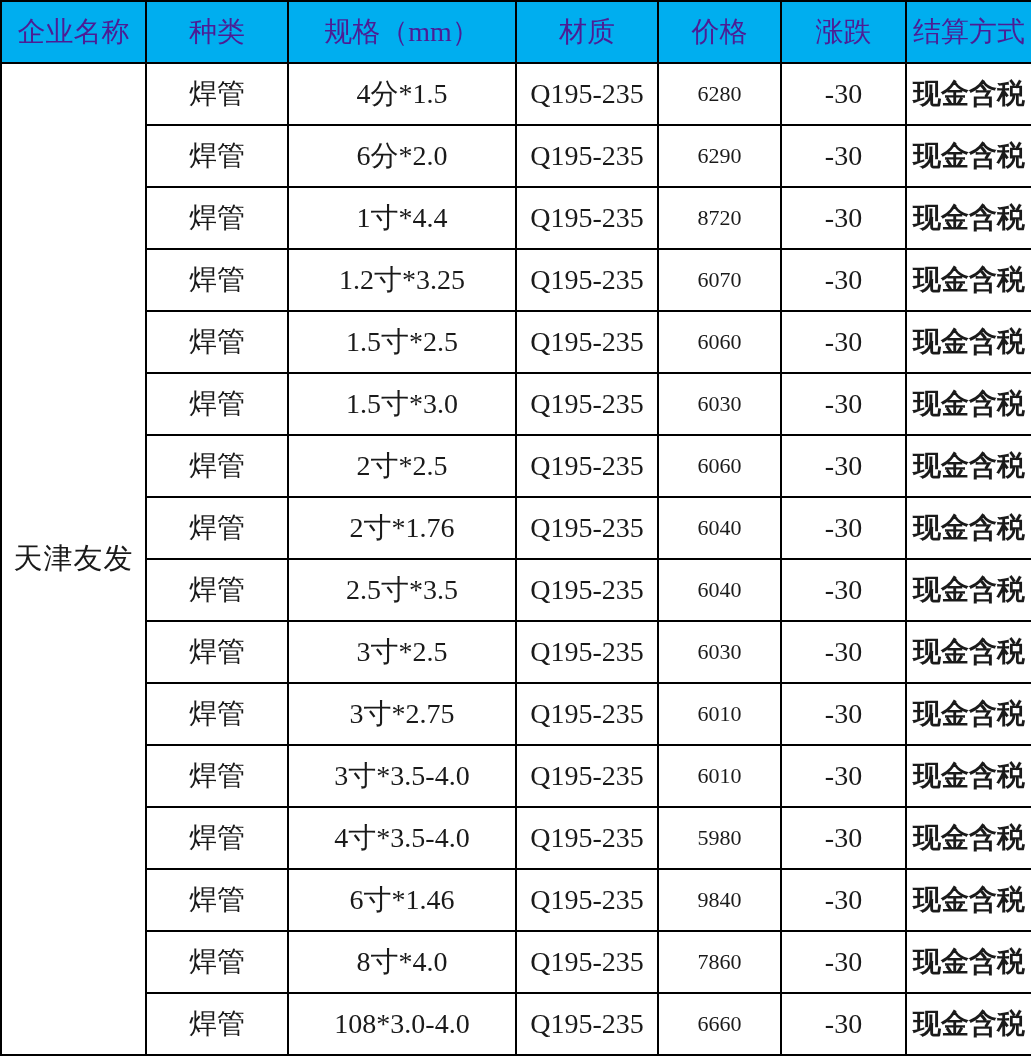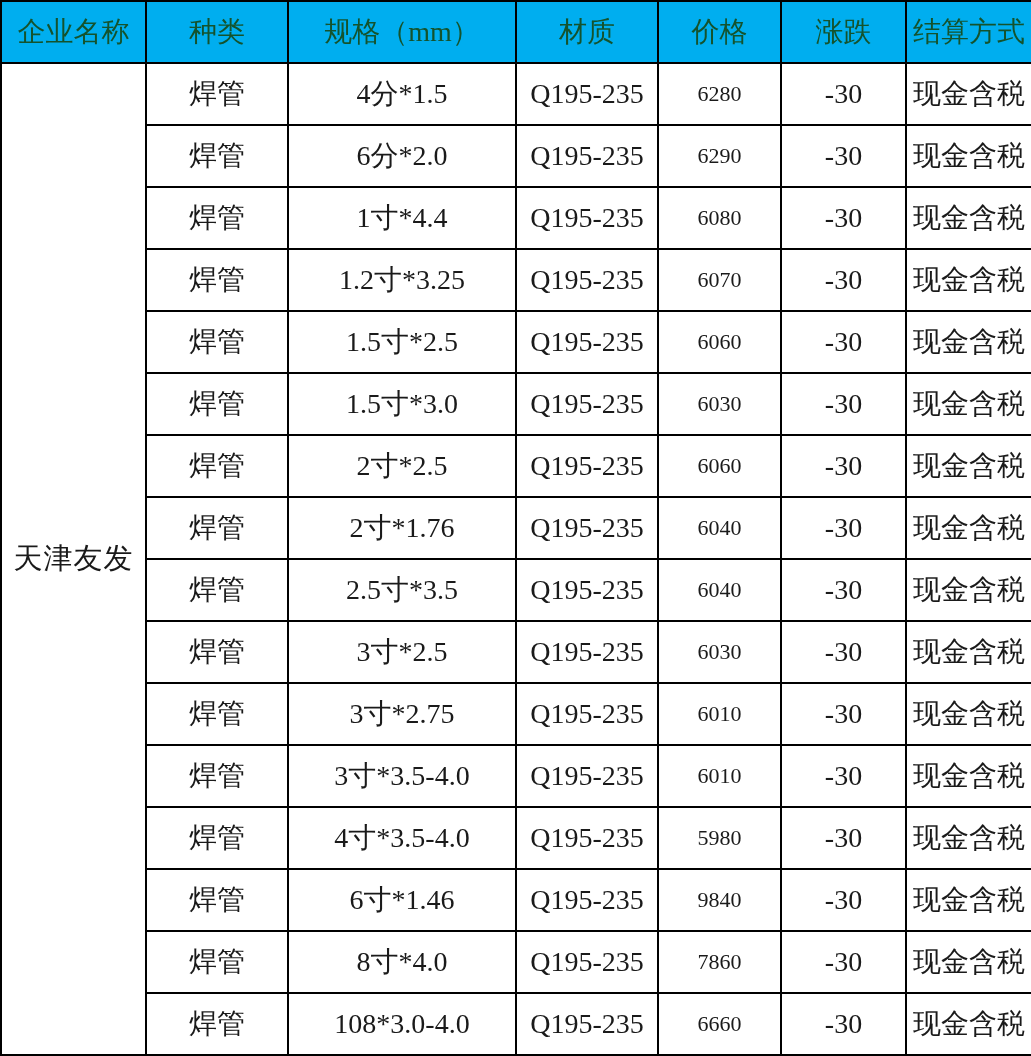--- a/index.html
+++ b/index.html
@@ -27,21 +27,21 @@
     vertical-align: middle;
     padding: 0;
     overflow: hidden;
     white-space: nowrap;
   }
   thead tr {
     height: 62px;
   }
   thead th {
     background: #00aeef;
-    color: #14532d;
+    color: #4c1d95;
     font-size: 28px;
     font-weight: normal;
   }
   tbody tr {
     height: 62px;
   }
   td.company-cell {
     font-size: 29px;
     letter-spacing: 1px;
   }
@@ -50,20 +50,21 @@
   td.material-cell,
   td.change-cell,
   td.settlement-cell {
     font-size: 28px;
   }
   td.price-cell {
     font-size: 22px;
   }
   td.settlement-cell {
     letter-spacing: 0;
+    font-weight: bold;
   }
 </style>
 </head>
 <body>
 
 <table class="price-table">
   <colgroup>
     <col style="width:145px">
     <col style="width:142px">
     <col style="width:228px">
@@ -98,21 +99,21 @@
         <td class="spec-cell">6分*2.0</td>
         <td class="material-cell">Q195-235</td>
         <td class="price-cell">6290</td>
         <td class="change-cell">-30</td>
         <td class="settlement-cell">现金含税</td>
       </tr>
       <tr>
         <td class="type-cell">焊管</td>
         <td class="spec-cell">1寸*4.4</td>
         <td class="material-cell">Q195-235</td>
-        <td class="price-cell">6080</td>
+        <td class="price-cell">8720</td>
         <td class="change-cell">-30</td>
         <td class="settlement-cell">现金含税</td>
       </tr>
       <tr>
         <td class="type-cell">焊管</td>
         <td class="spec-cell">1.2寸*3.25</td>
         <td class="material-cell">Q195-235</td>
         <td class="price-cell">6070</td>
         <td class="change-cell">-30</td>
         <td class="settlement-cell">现金含税</td>

